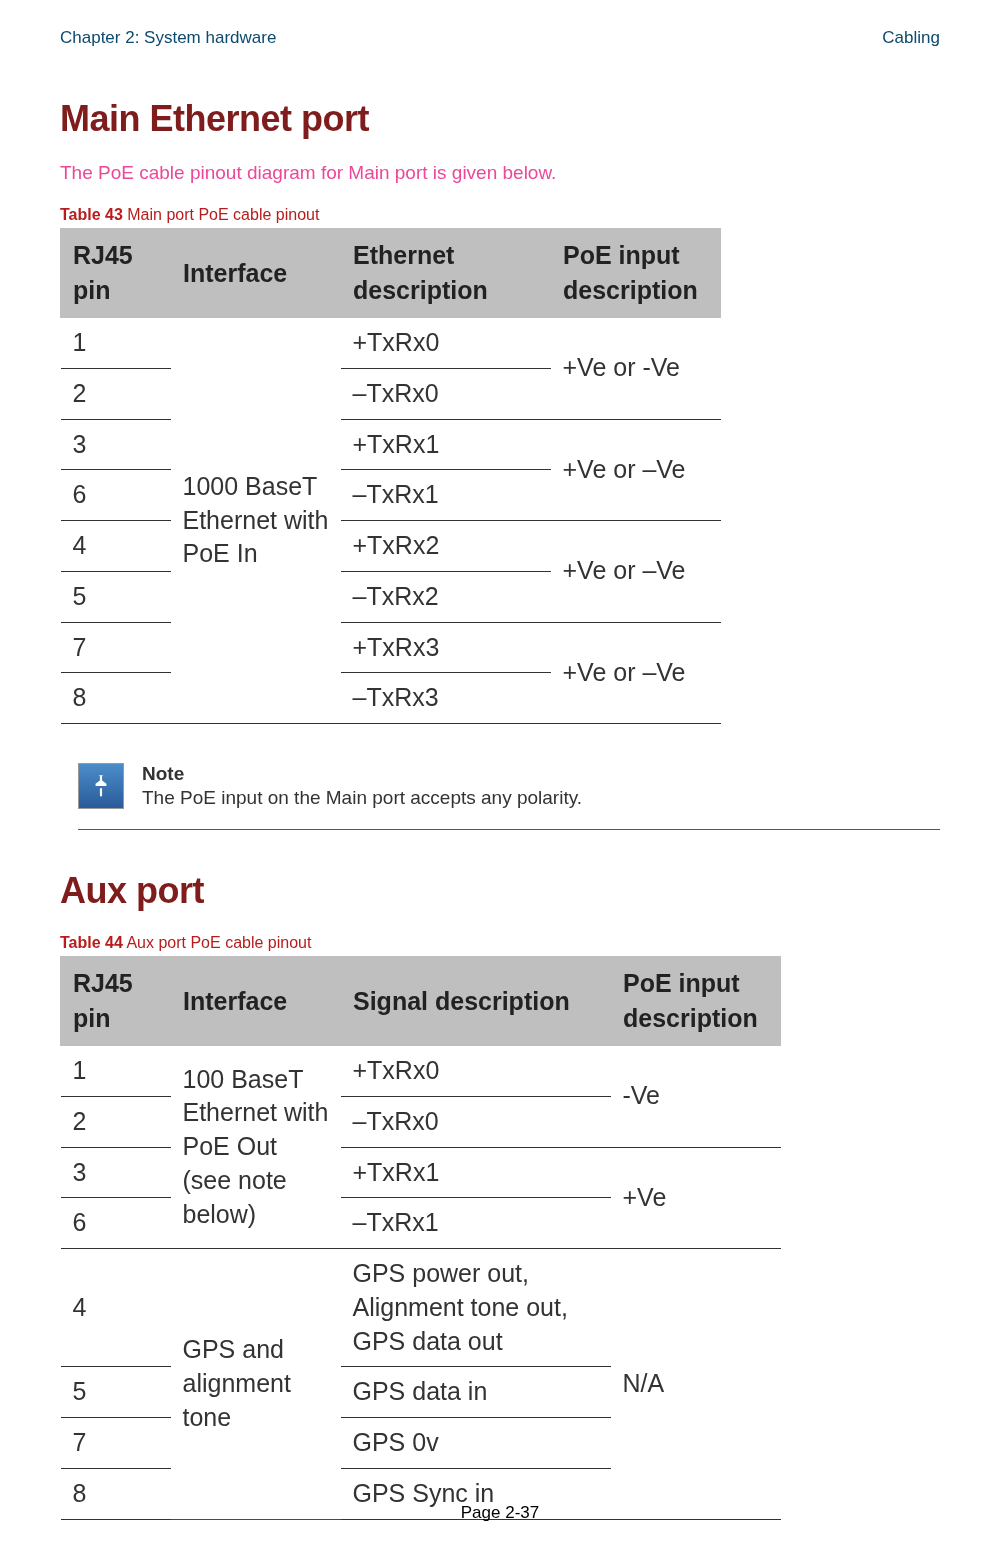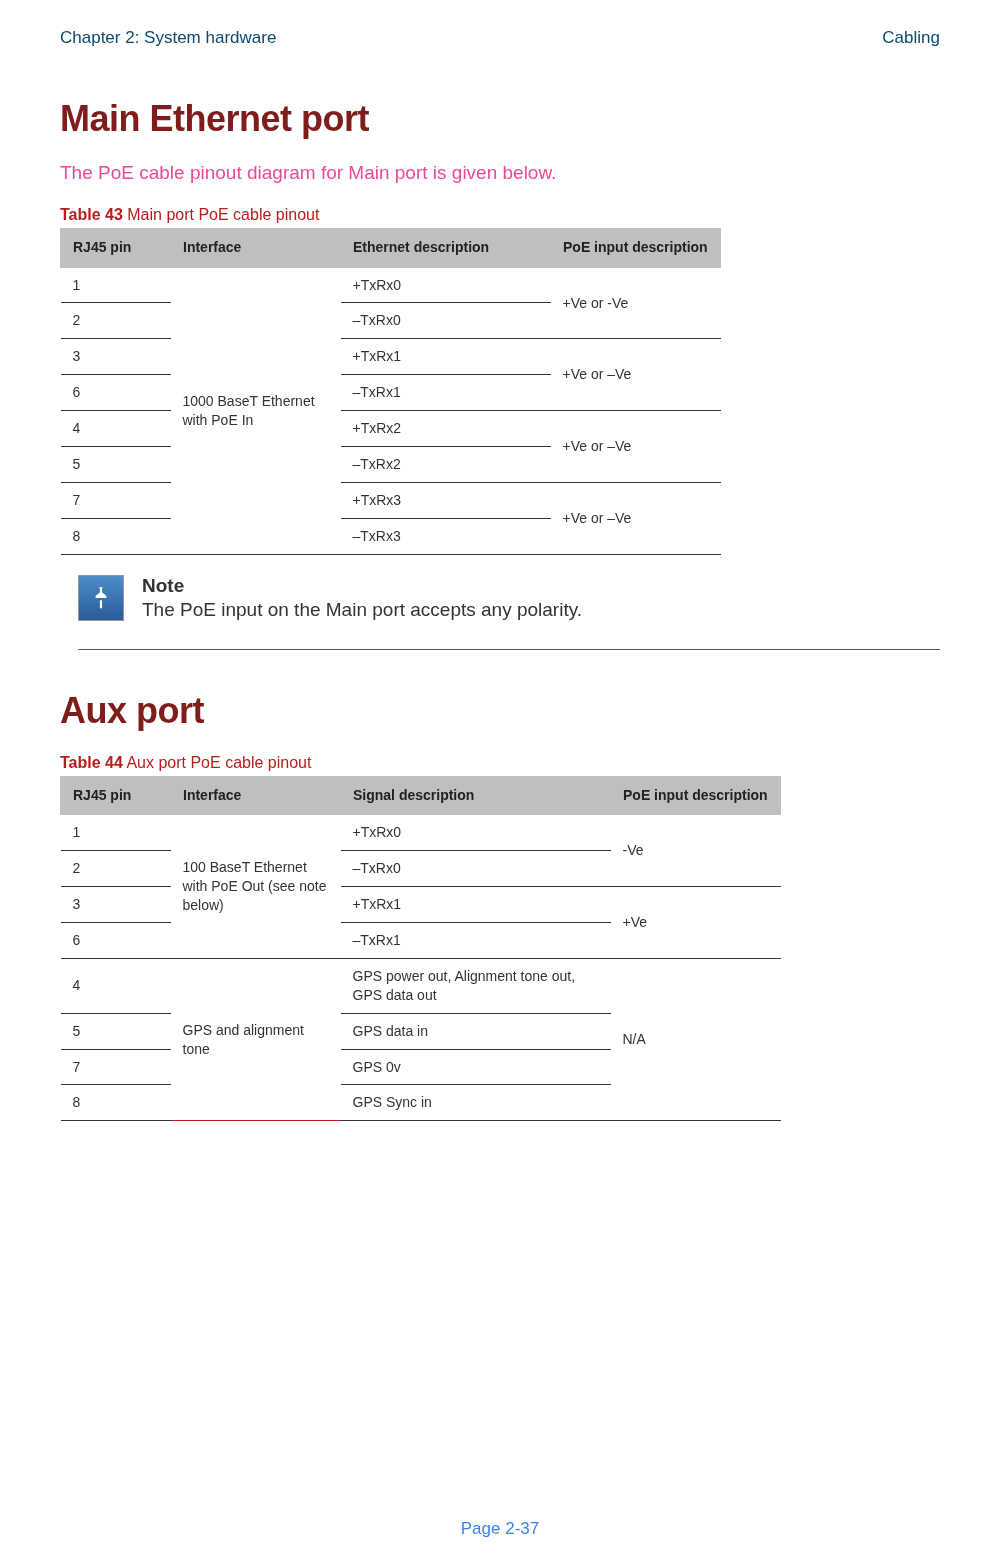--- a/index.html
+++ b/index.html
@@ -34,22 +34,22 @@
       margin-bottom: 22px;
     }
     .tcaption {
       font-size: 16px;
       margin-bottom: 4px;
       color: #b91c1c;
     }
     .tcaption b { font-weight: 700; }
     table.pinout {
       border-collapse: collapse;
-      margin-bottom: 20px;
-      font-size: 14px;
+      margin-bottom: 39px;
+      font-size: 25px;
     }
     table.pinout th {
       background: #bfbfbf;
       text-align: left;
       font-weight: 700;
       color: #222;
       padding: 10px 12px;
       border-left: 1px solid #bfbfbf;
       border-right: 1px solid #bfbfbf;
       line-height: 1.4;
@@ -64,40 +64,40 @@
     table.pinout tr:last-child td { border-bottom: 1px solid #333; }
     .col-pin { width: 110px; }
     .col-if { width: 170px; }
     .col-eth { width: 210px; }
     .col-poe { width: 170px; }
     .col-sig { width: 270px; }
     .note-box {
       display: flex;
       gap: 18px;
       border-bottom: 1px solid #555;
-      padding-bottom: 28px;
+      padding-bottom: 20px;
       margin: 10px 0 40px 18px;
       align-items: flex-start;
     }
     .note-icon {
       width: 46px; height: 46px;
       background: linear-gradient(#4b8dc9, #2a5a9a);
       border: 1px solid #999;
       display: flex; align-items: center; justify-content: center;
       flex-shrink: 0;
     }
     .note-icon svg { width: 26px; height: 26px; fill: #fff; }
     .note-text { font-size: 19px; }
     .note-text b { display: block; margin-bottom: 2px; }
     .footer {
       position: absolute;
-      bottom: 16px;
+      bottom: 32px;
       left: 0; right: 0;
       text-align: center;
-      color: #3b82f6;
+      color: #000000;
       font-size: 17px;
     }
   </style>
 </head>
 <body>
 
 <div class="header-row">
   <span>Chapter 2:  System hardware</span>
   <span>Cabling</span>
 </div>

